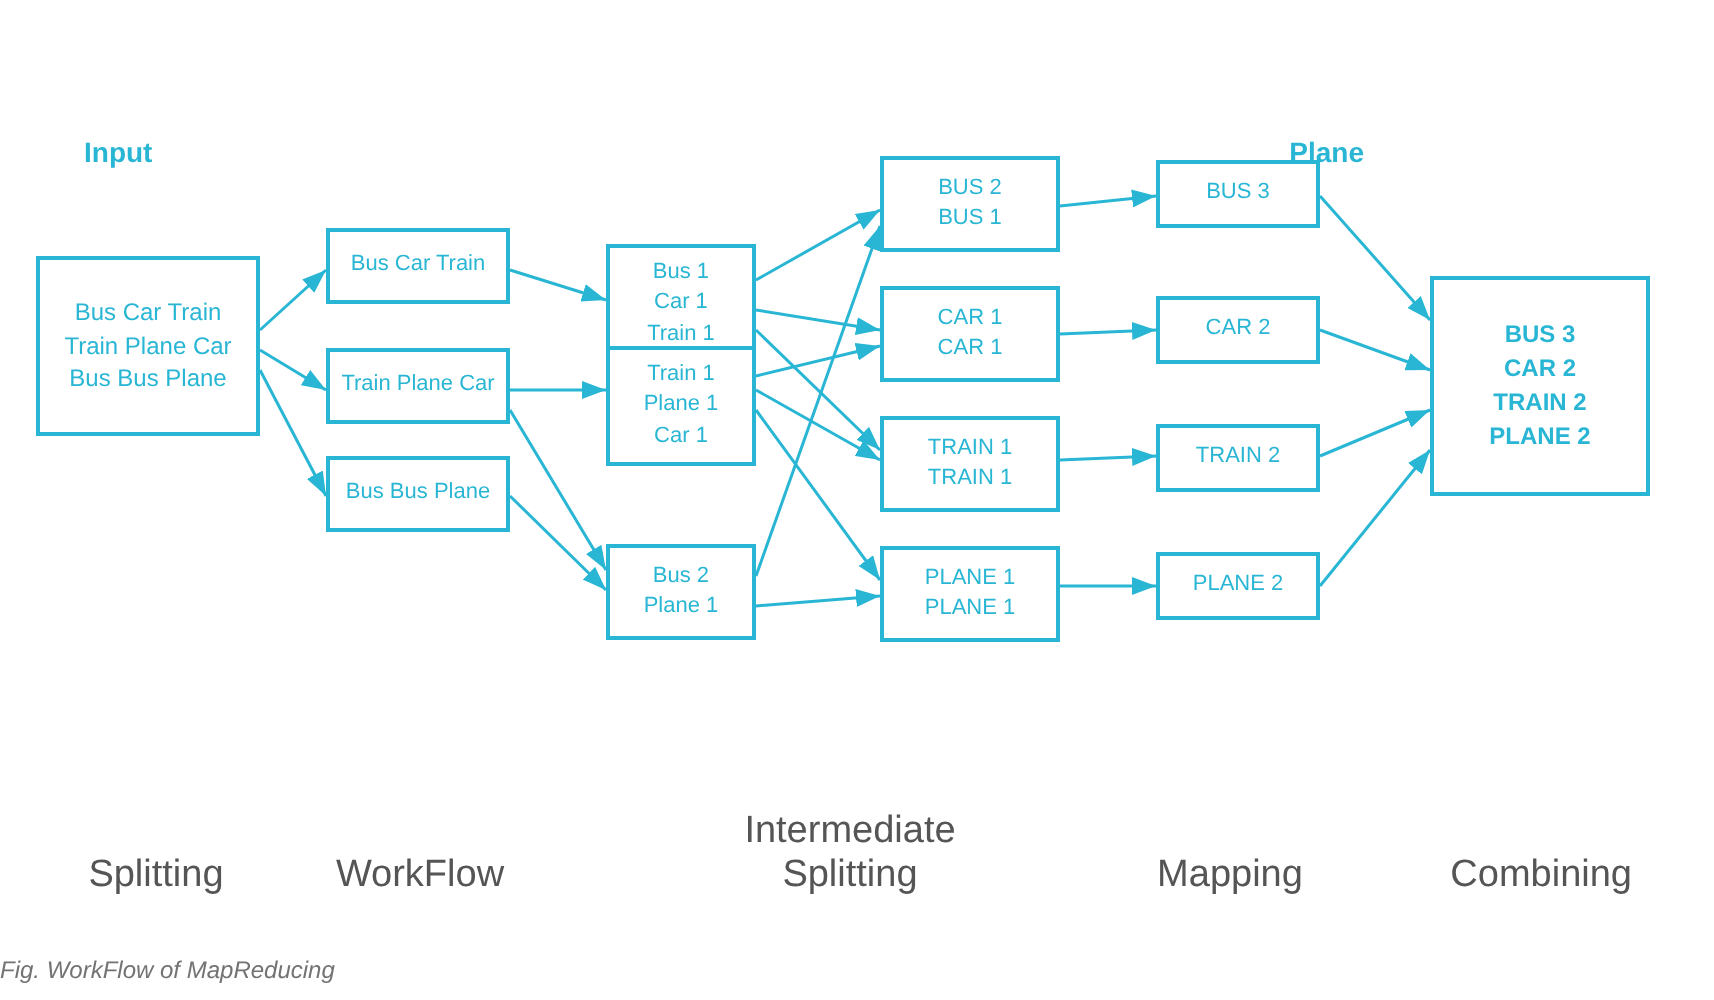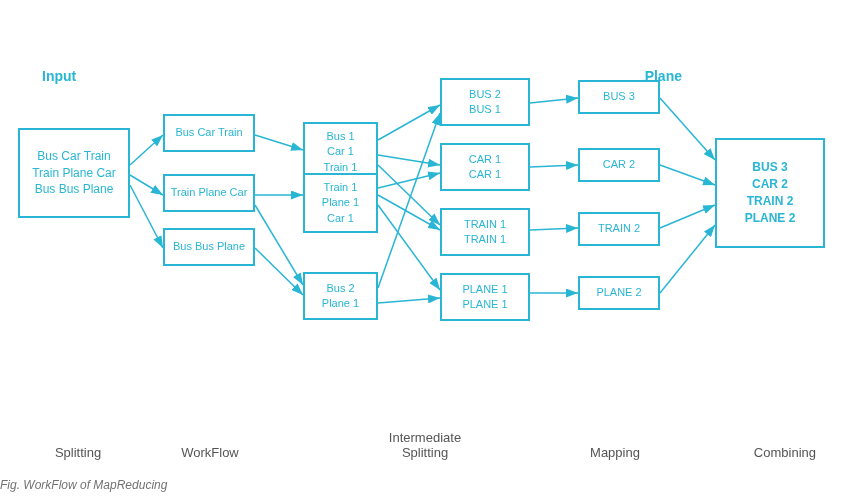--- a/index.html
+++ b/index.html
@@ -35,23 +35,23 @@
 
     .label-blue {
       position: absolute;
       color: #29b6d4;
       font-size: 14px;
       font-weight: bold;
     }
 
     .stage-label {
       position: absolute;
-      bottom: 10px;
+      bottom: 21px;
       color: #555;
-      font-size: 13px;
+      font-size: 19px;
       text-align: center;
     }
 
     .fig-caption {
       position: absolute;
       bottom: 8px;
       width: 100%;
       text-align: left;
       font-size: 12px;
       color: #737373;

